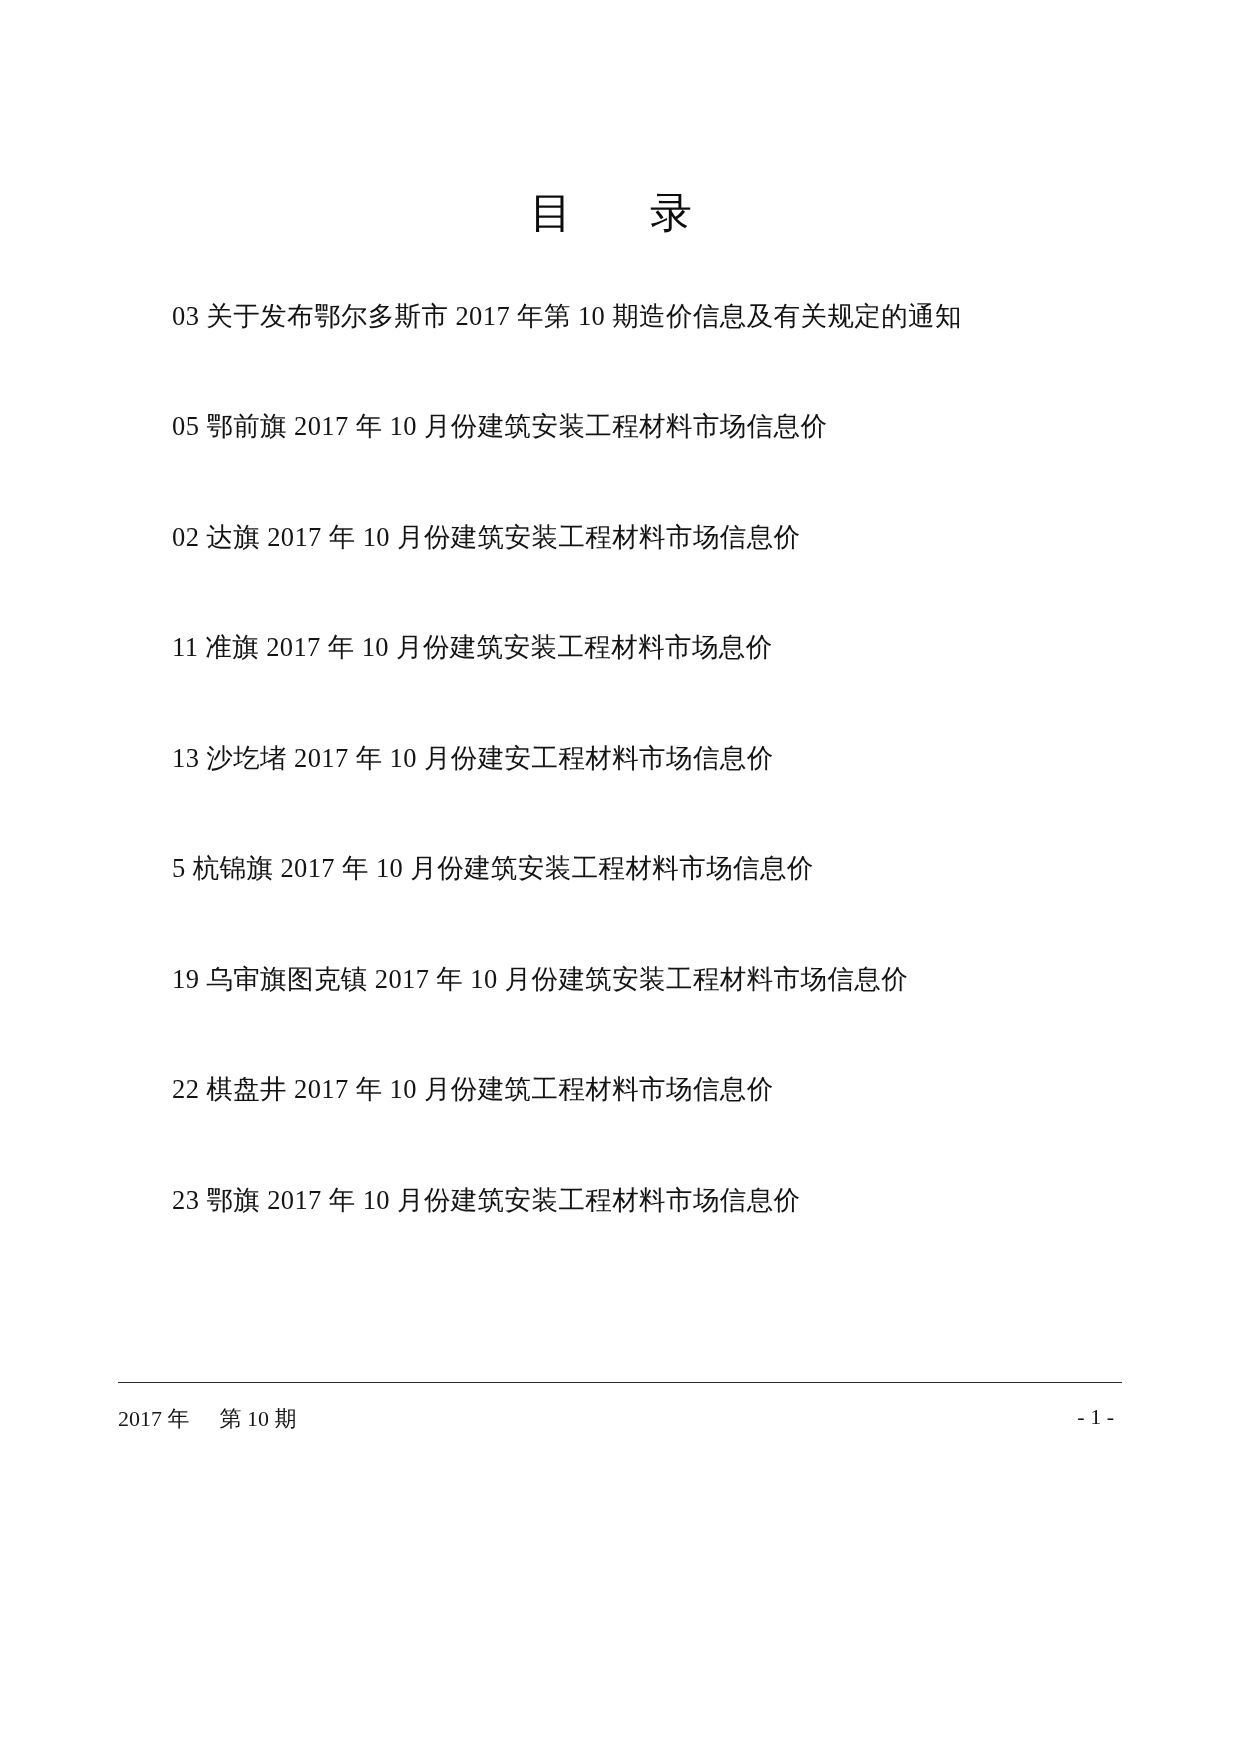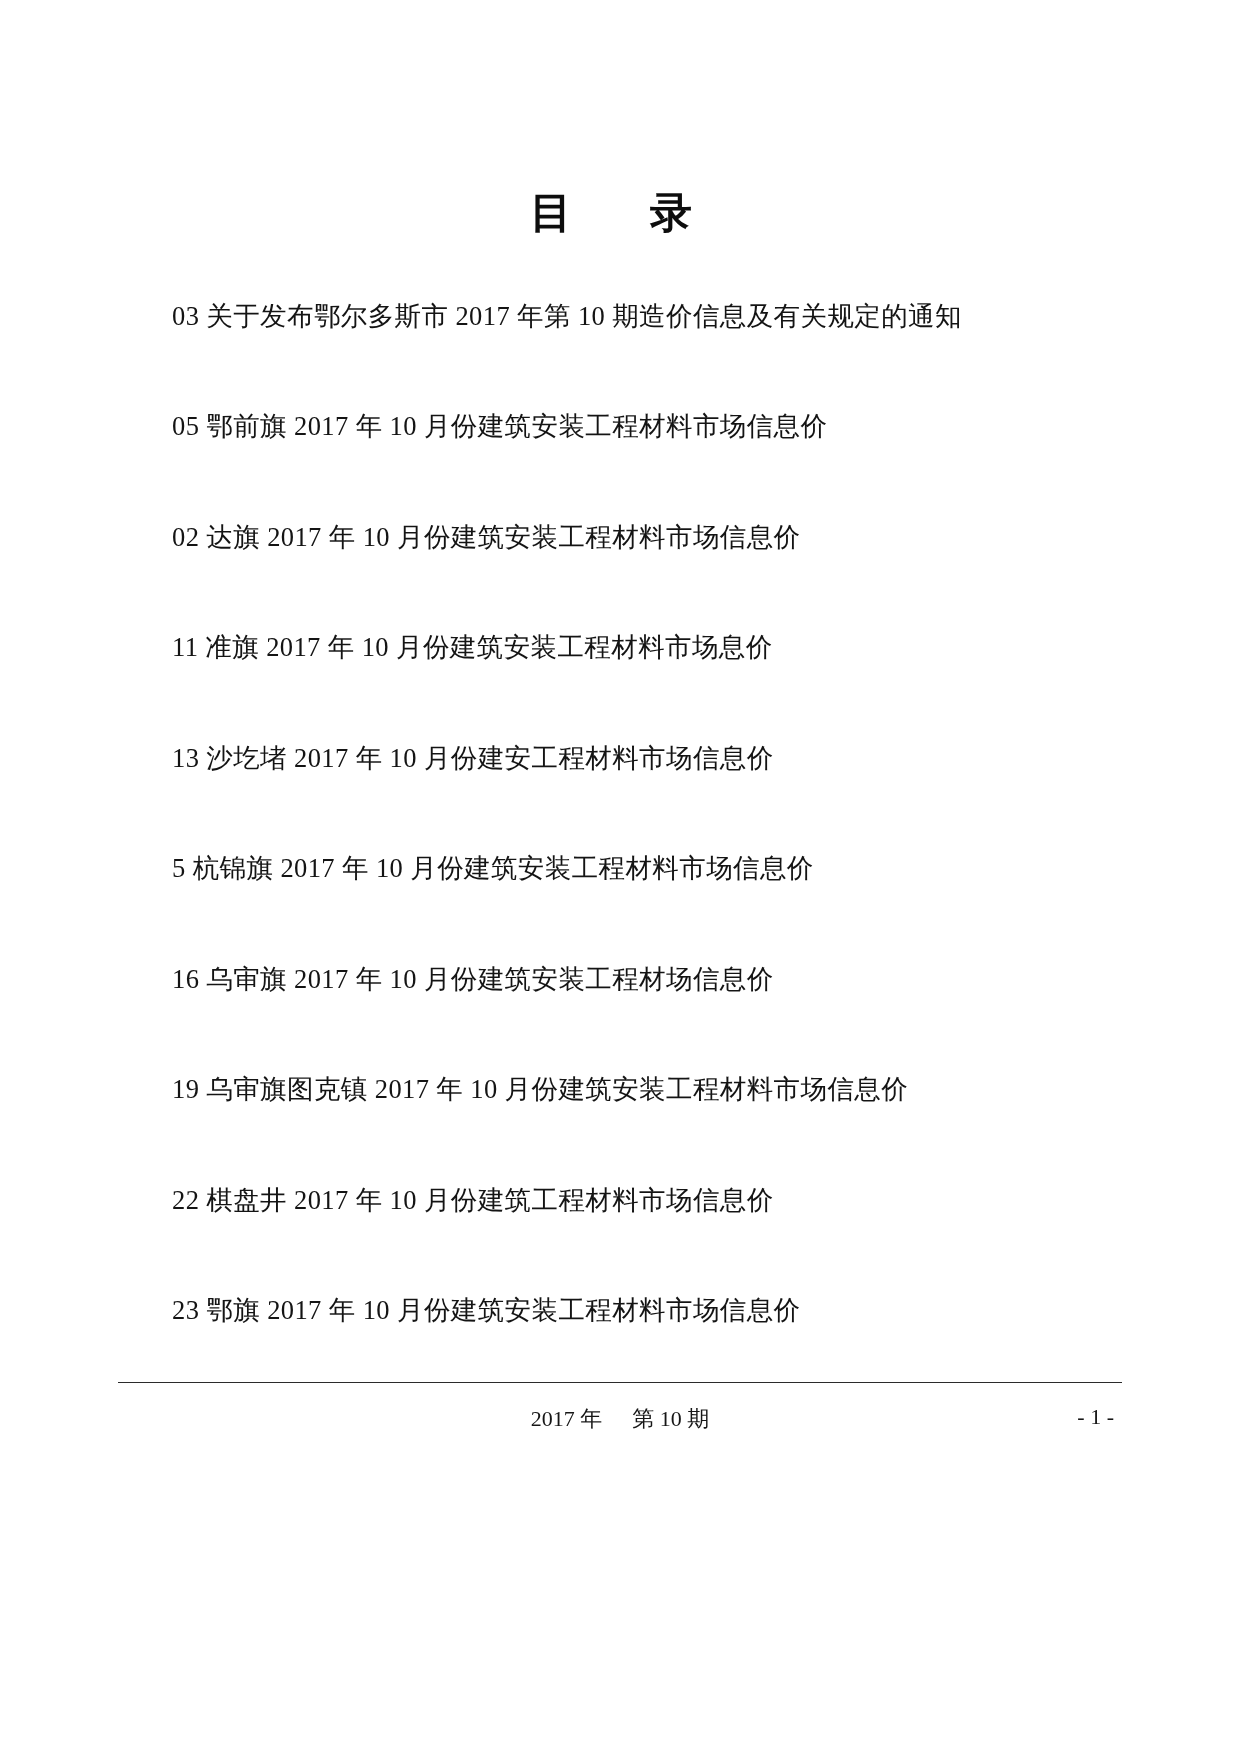--- a/index.html
+++ b/index.html
@@ -19,21 +19,21 @@
     position: absolute;
     top: 0; left: 0;
     width: 1240px;
     height: 1754px;
     box-sizing: border-box;
     padding: 0;
   }
   .doc-title {
     text-align: center;
     font-size: 42px;
-    font-weight: bold;
+    font-weight: normal;
     letter-spacing: 18px;
     margin-top: 185px;
     margin-bottom: 0;
     font-family: "Liberation Serif", "DejaVu Serif", serif;
     color: #0d0d0d;
   }
   .toc {
     margin-top: 58px;
     padding-left: 172px;
     padding-right: 82px;
@@ -65,21 +65,20 @@
     left: 118px;
     right: 118px;
     top: 1396px;
     height: 40px;
     font-size: 22px;
     color: #161616;
   }
   .footer-center {
     position: absolute;
     left: 0; right: 0;
-    text-align: center;
     top: 8px;
   }
   .footer-center .fc-year { margin-right: 30px; }
   .footer-page {
     position: absolute;
     right: 8px;
     top: 8px;
   }
 </style>
 </head>
@@ -102,23 +101,20 @@
     <div class="toc-entry">
       <span class="toc-num">11</span><span>准旗 2017 年 10 月份建筑安装工程材料市场息价</span>
     </div>
     <div class="toc-entry">
       <span class="toc-num">13</span><span>沙圪堵 2017 年 10 月份建安工程材料市场信息价</span>
     </div>
     <div class="toc-entry">
       <span class="toc-num">5</span><span>杭锦旗 2017 年 10 月份建筑安装工程材料市场信息价</span>
     </div>
     <div class="toc-entry">
-      <span class="toc-num">16</span><span>乌审旗 2017 年 10 月份建筑安装工程材场信息价</span>
-    </div>
-    <div class="toc-entry">
       <span class="toc-num">19</span><span>乌审旗图克镇 2017 年 10 月份建筑安装工程材料市场信息价</span>
     </div>
     <div class="toc-entry">
       <span class="toc-num">22</span><span>棋盘井 2017 年 10 月份建筑工程材料市场信息价</span>
     </div>
     <div class="toc-entry">
       <span class="toc-num">23</span><span>鄂旗 2017 年 10 月份建筑安装工程材料市场信息价</span>
     </div>
   </div>
 

